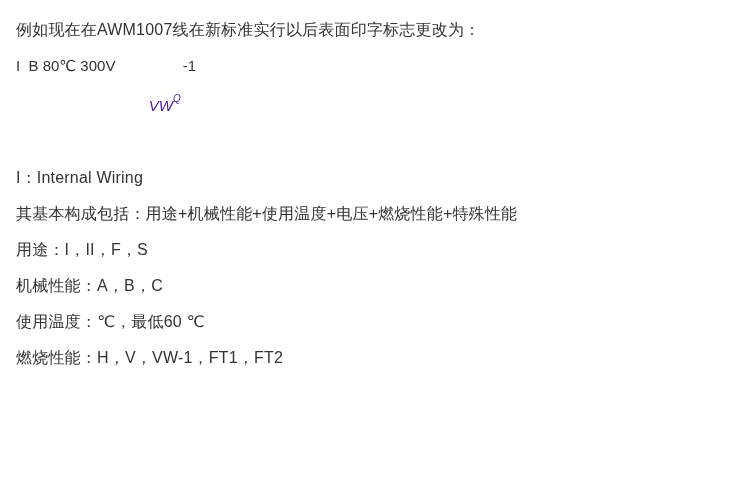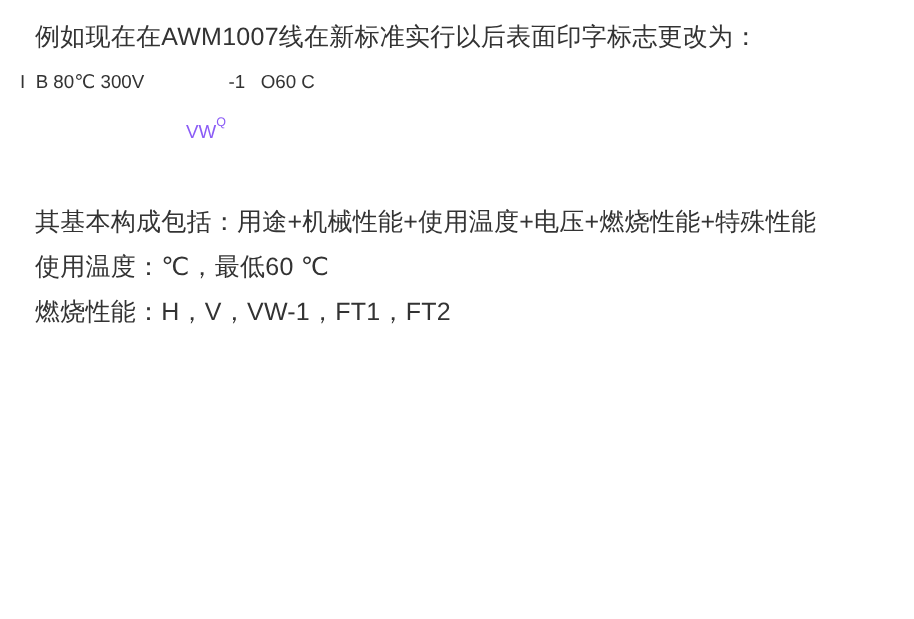--- a/index.html
+++ b/index.html
@@ -12,40 +12,40 @@
     background: #ffffff;
     font-family: "Liberation Sans", "DejaVu Sans", sans-serif;
     color: #333333;
     overflow: hidden;
   }
   .doc {
     padding: 12px 16px 0 16px;
     box-sizing: border-box;
   }
   .line {
-    font-size: 20px;
+    font-size: 16px;
     line-height: 36px;
     color: #333333;
     white-space: pre-wrap;
     letter-spacing: 0.2px;
-    margin-left: 12px;
   }
   .marking-line {
     font-size: 15px;
     line-height: 36px;
     color: #333333;
     display: flex;
     align-items: flex-start;
     white-space: pre;
   }
   .vw-mark {
-    color: #8b5cf6;
+    color: #4c1d95;
     position: relative;
     display: inline-block;
     padding-right: 2px;
+    font-style: italic;
   }
   .vw-mark .sup {
     font-size: 10px;
     vertical-align: super;
     position: relative;
     top: -3px;
     left: 0px;
   }
   .seg {
     white-space: pre;
@@ -57,20 +57,22 @@
 <div class="doc">
 
   <div class="line">例如现在在AWM1007线在新标准实行以后表面印字标志更改为：</div>
 
   <div class="marking-line">
     <span class="seg">I  B 80℃ 300V  </span>
     <span class="vw-mark">
       <span>VW</span><span class="sup">Q</span>
     </span>
     <span class="seg">-1</span>
-    <span class="seg">   O60 C</span>
   </div>
 
+  <div class="line">I：Internal Wiring</div>
   <div class="line">其基本构成包括：用途+机械性能+使用温度+电压+燃烧性能+特殊性能</div>
+  <div class="line">用途：I，II，F，S</div>
+  <div class="line">机械性能：A，B，C</div>
   <div class="line">使用温度：℃，最低60 ℃</div>
   <div class="line">燃烧性能：H，V，VW-1，FT1，FT2</div>
 
 </div>
 
 </body></html>

